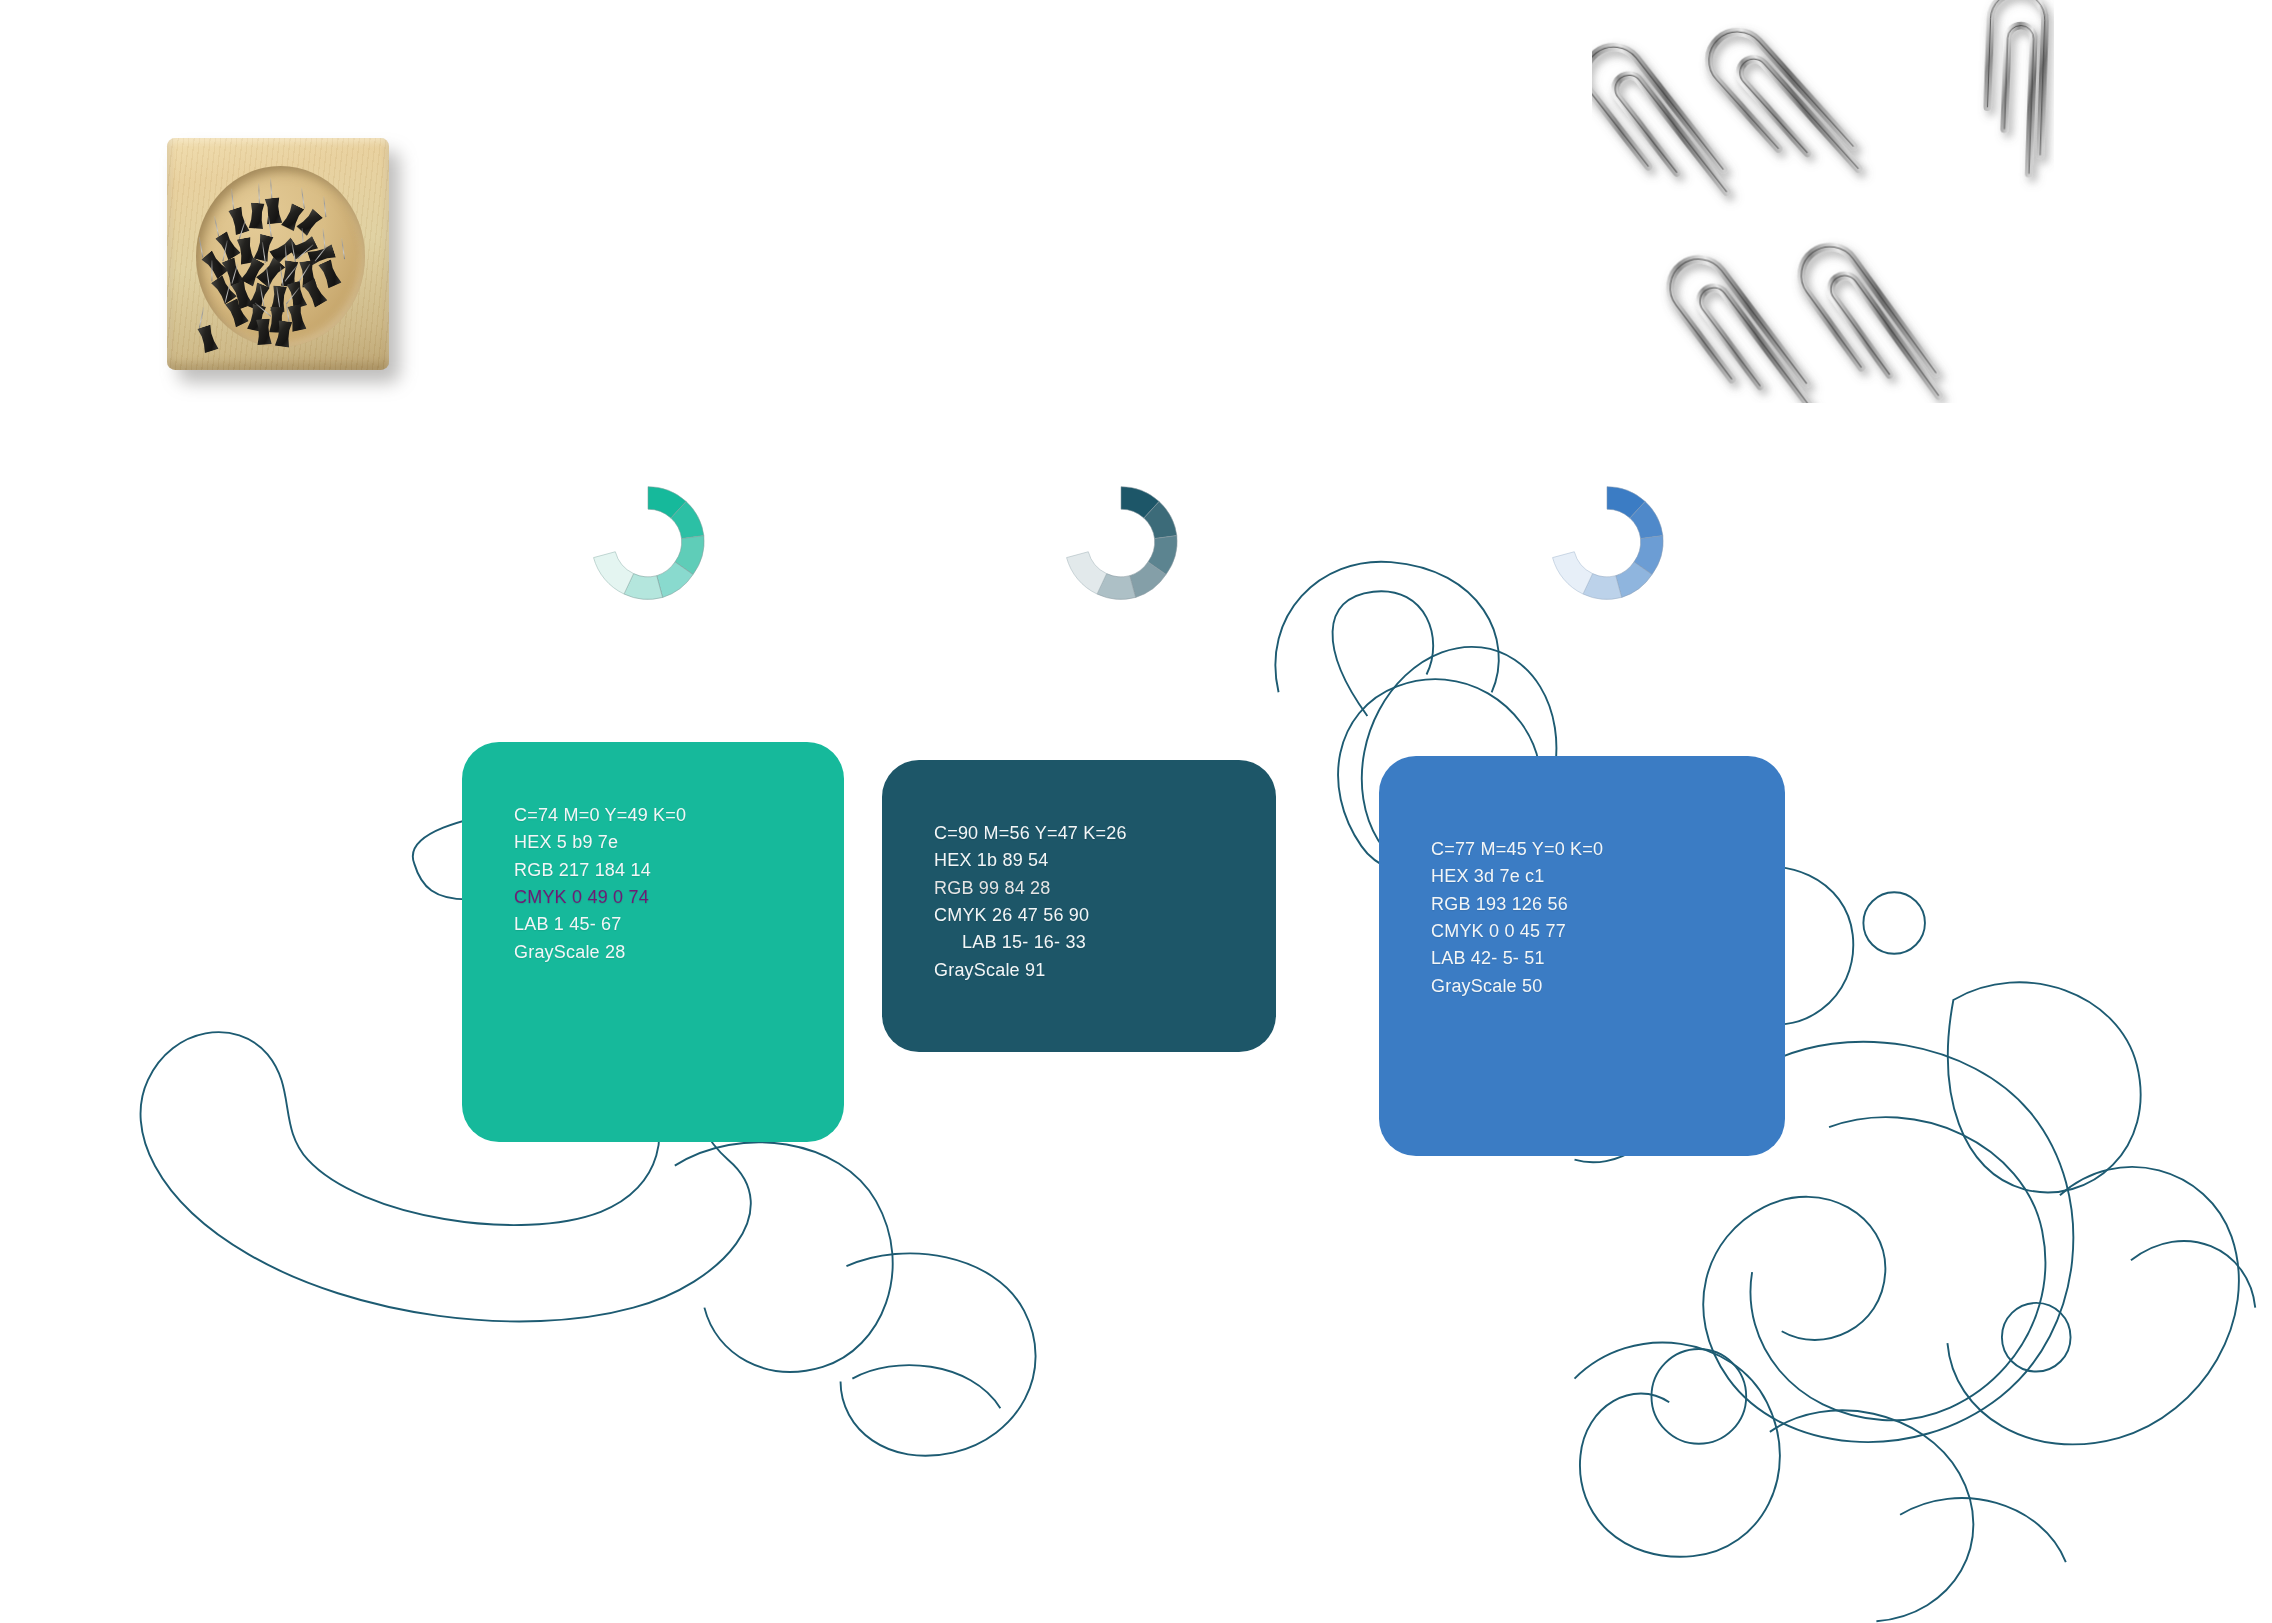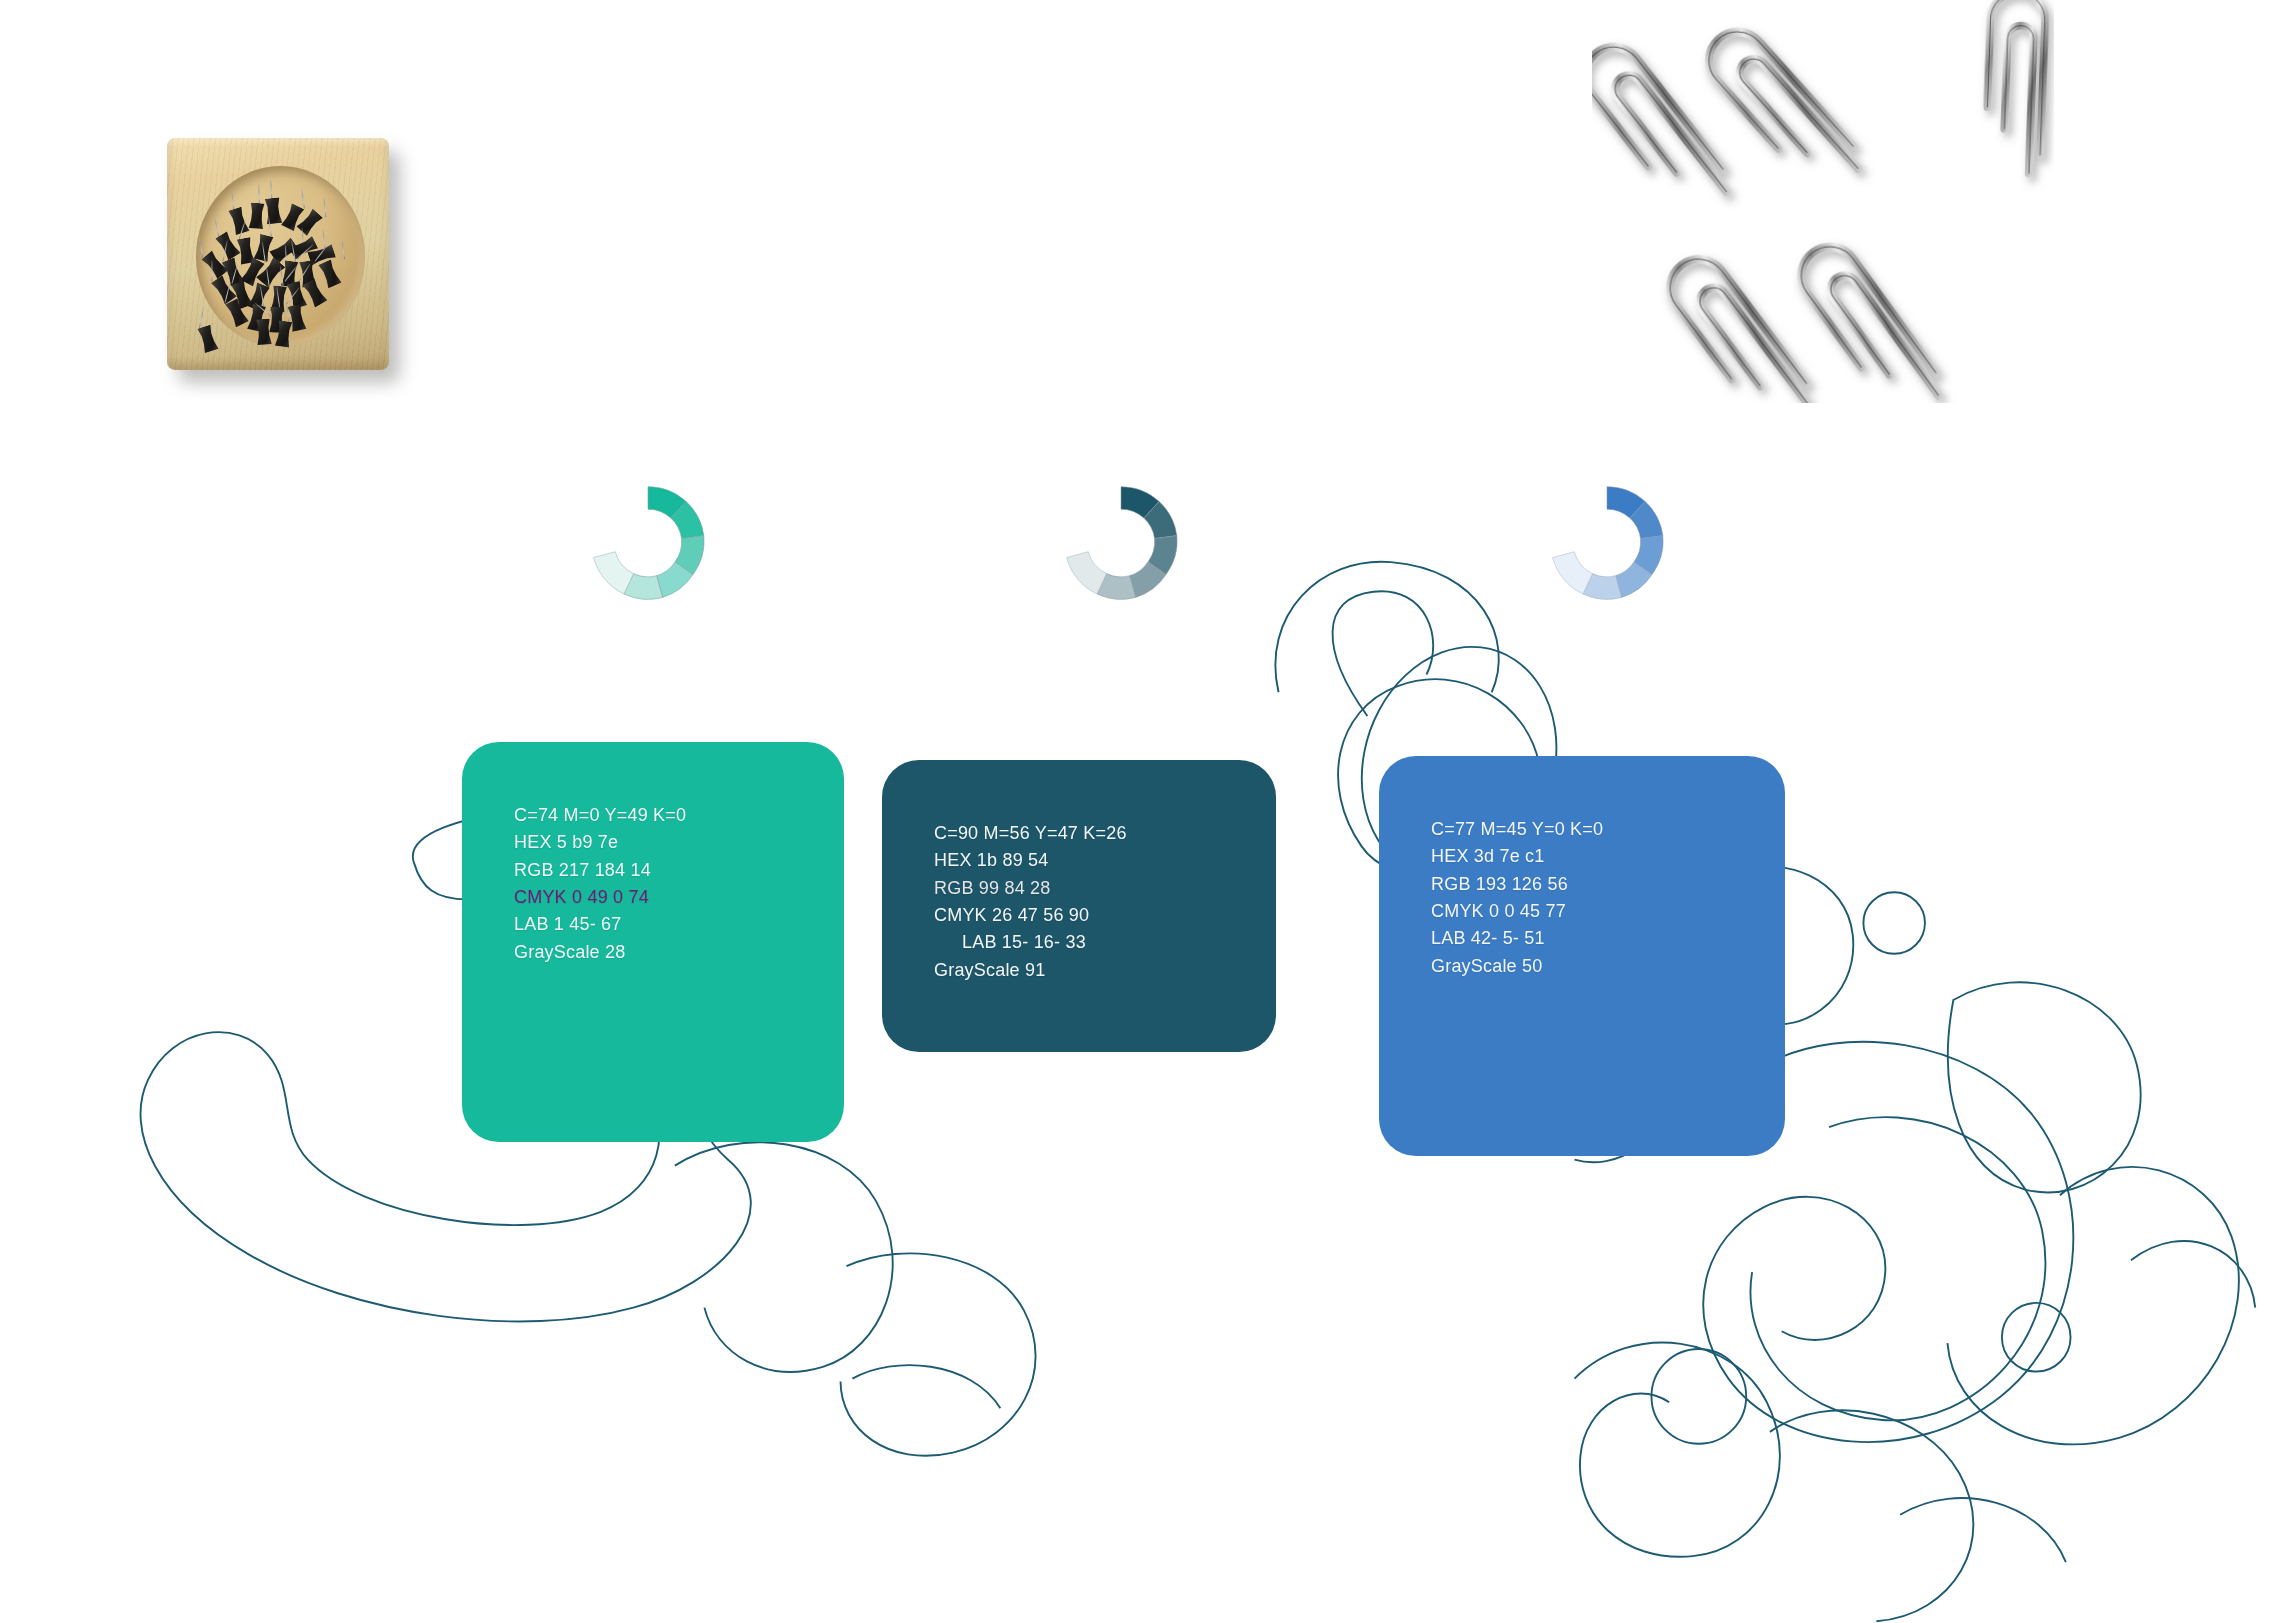--- a/index.html
+++ b/index.html
@@ -340,21 +340,21 @@
   <div class="card dark" style="background: rgb(29, 86, 104);">
     <div class="line" style="color: rgb(243, 246, 247);">C=90 M=56 Y=47 K=26</div>
     <div class="line" style="color: rgb(243, 246, 247);">HEX 1b 89 54</div>
     <div class="line" style="color: #e5e5e5;">RGB 99 84 28</div>
     <div class="line" style="color: rgb(243, 246, 247);">CMYK 26 47 56 90</div>
     <div class="line" style="color: rgb(243, 246, 247); margin-left: 28px;">LAB 15- 16- 33</div>
     <div class="line" style="color: rgb(243, 246, 247);">GrayScale 91</div>
   </div>
 
   <div class="card blue" style="background: rgb(59, 124, 196);">
-    <div class="line" style="color: rgb(243, 246, 247);">C=77 M=45 Y=0 K=0</div>
+    <div class="line" style="color: rgb(243, 246, 247); margin-top: 20px;">C=77 M=45 Y=0 K=0</div>
     <div class="line" style="color: rgb(243, 246, 247);">HEX 3d 7e c1</div>
     <div class="line" style="color: rgb(243, 246, 247);">RGB 193 126 56</div>
     <div class="line" style="color: rgb(243, 246, 247);">CMYK 0 0 45 77</div>
     <div class="line" style="color: rgb(243, 246, 247);">LAB 42- 5- 51</div>
     <div class="line" style="color: rgb(243, 246, 247);">GrayScale 50</div>
   </div>
 
 </div>
 
 

